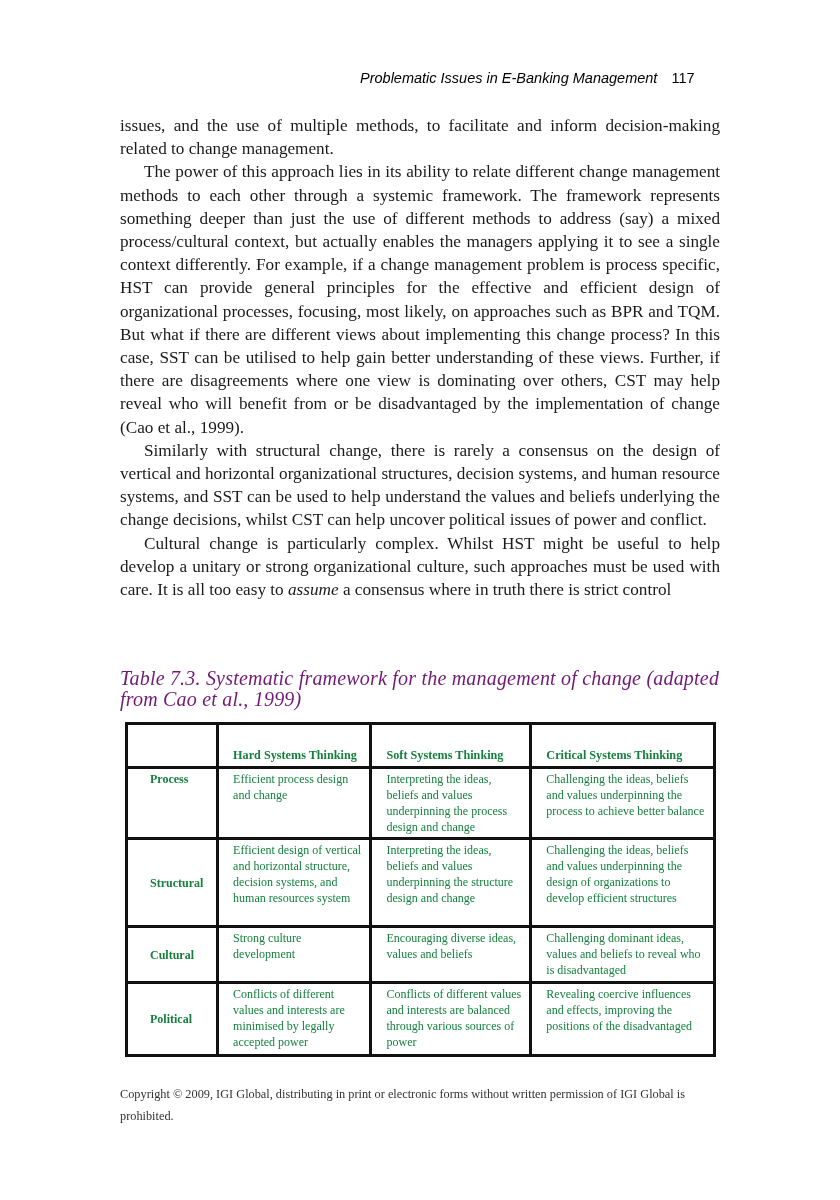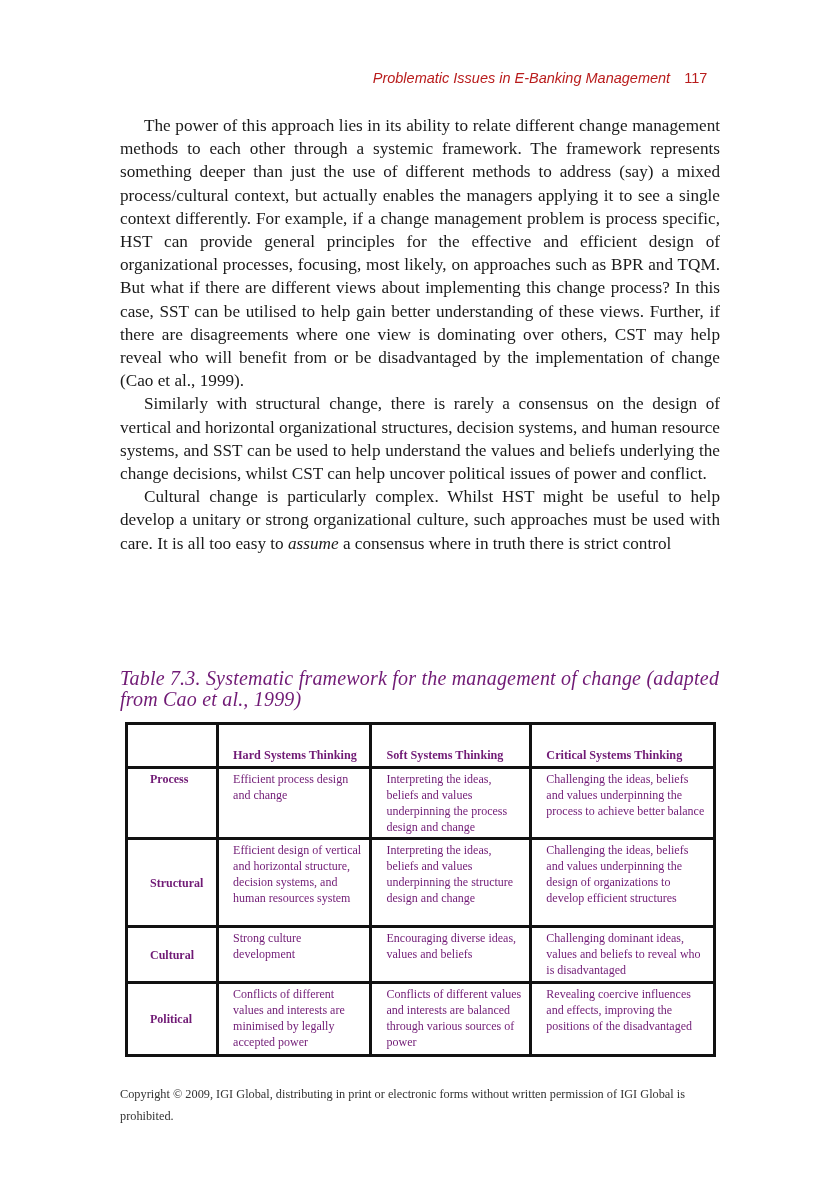--- a/index.html
+++ b/index.html
@@ -1,38 +1,38 @@
 <!DOCTYPE html>
 <html><head>
   <meta charset="utf-8">
   <style>
     html, body { margin: 0; padding: 0; background: #ffffff; }
     body { width: 840px; height: 1200px; position: relative; overflow: hidden; color: #1a1a1a; }
     .running-head {
-      position: absolute; left: 360px; top: 70px; width: 360px; text-align: center;
-      font-family: "Liberation Sans", sans-serif; font-size: 14.5px; color: #b91c1c;
+      position: absolute; left: 360px; top: 70px; width: 360px; text-align: left;
+      font-family: "Liberation Sans", sans-serif; font-size: 14.5px; color: #000000;
     }
     .running-head .title { font-style: italic; }
     .running-head .page { margin-left: 14px; }
     .body-text {
       position: absolute; left: 120px; top: 114px; width: 600px;
       font-family: "Liberation Serif", serif; font-size: 17.2px; line-height: 23.2px;
       text-align: justify; color: #1a1a1a;
     }
     .body-text p { margin: 0; text-indent: 24px; }
     .body-text p.first { text-indent: 0; }
     .caption {
       position: absolute; left: 120px; top: 668px; width: 600px;
       font-family: "Liberation Serif", serif; font-style: italic; font-size: 20px;
       line-height: 21px; color: #701a75; letter-spacing: 0.2px;
     }
     table.framework {
       position: absolute; left: 125px; top: 722px; width: 591px; height: 333px;
       border-collapse: collapse; border: 3px solid #111;
-      font-family: "Liberation Serif", serif; font-size: 12px; line-height: 16px; color: #701a75;
+      font-family: "Liberation Serif", serif; font-size: 12px; line-height: 16px; color: #15803d;
     }
     table.framework td, table.framework th {
       border: 3px solid #111; vertical-align: top; padding: 2px 6px 2px 14px; text-align: left;
     }
     table.framework th { font-weight: bold; vertical-align: bottom; padding-bottom: 3px; font-size: 12.2px; }
     table.framework th.corner { padding: 0; }
     table.framework td.rowhead { font-weight: bold; padding-left: 22px; }
     table.framework td.rowhead.mid { vertical-align: middle; }
     table.framework td.rowhead.top { vertical-align: top; }
     .col0 { width: 78px; }
@@ -45,20 +45,21 @@
     }
   </style>
 </head>
 <body>
 
 <div class="running-head">
   <span class="title">Problematic Issues in E-Banking Management</span><span class="page">117</span>
 </div>
 
 <div class="body-text">
+  <p class="first">issues, and the use of multiple methods, to facilitate and inform decision-making related to change management.</p>
   <p>The power of this approach lies in its ability to relate different change management methods to each other through a systemic framework. The framework represents something deeper than just the use of different methods to address (say) a mixed process/cultural context, but actually enables the managers applying it to see a single context differently. For example, if a change management problem is process specific, HST can provide general principles for the effective and efficient design of organizational processes, focusing, most likely, on approaches such as BPR and TQM. But what if there are different views about implementing this change process? In this case, SST can be utilised to help gain better understanding of these views. Further, if there are disagreements where one view is dominating over others, CST may help reveal who will benefit from or be disadvantaged by the implementation of change (Cao et al., 1999).</p>
   <p>Similarly with structural change, there is rarely a consensus on the design of vertical and horizontal organizational structures, decision systems, and human resource systems, and SST can be used to help understand the values and beliefs underlying the change decisions, whilst CST can help uncover political issues of power and conflict.</p>
   <p><span>Cultural change is particularly complex. Whilst HST might be useful to help develop a unitary or strong organizational culture, such approaches must be used with care. It is all too easy to </span><em>assume</em><span> a consensus where in truth there is strict control</span></p>
 </div>
 
 <div class="caption">Table 7.3. Systematic framework for the management of change (adapted from Cao et al., 1999)</div>
 
 <table class="framework">
   <colgroup>
     <col class="col0">

